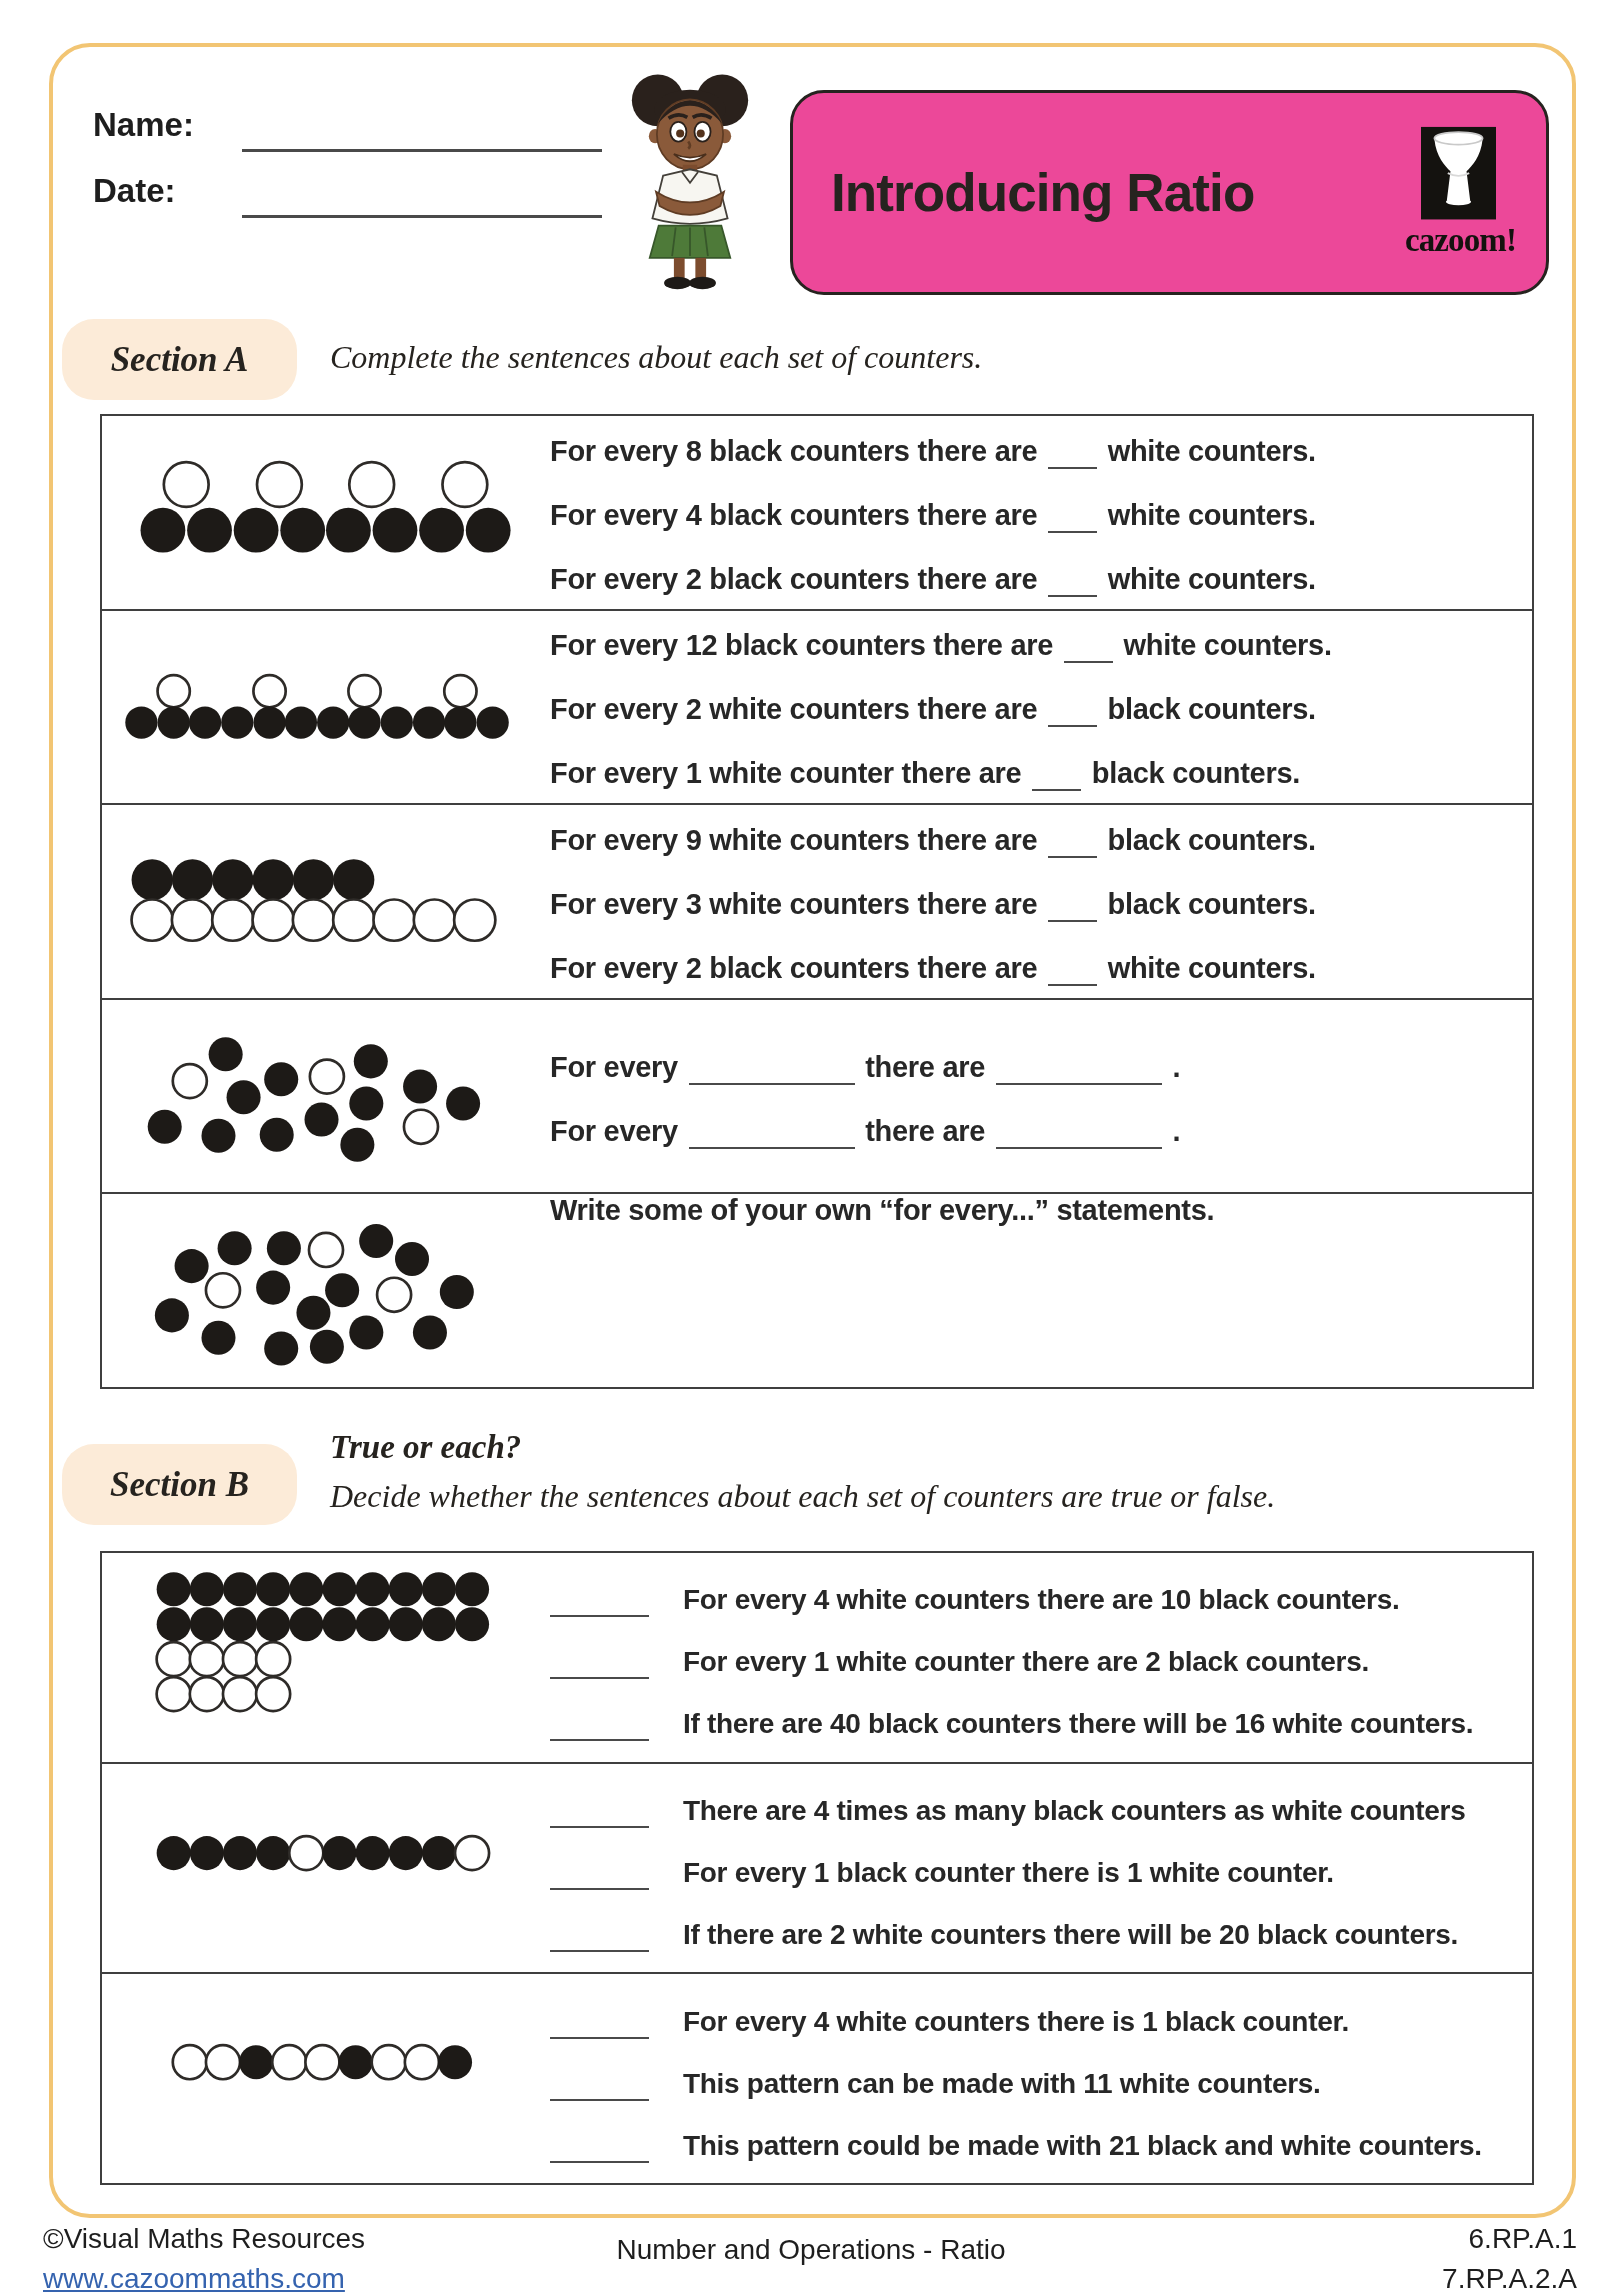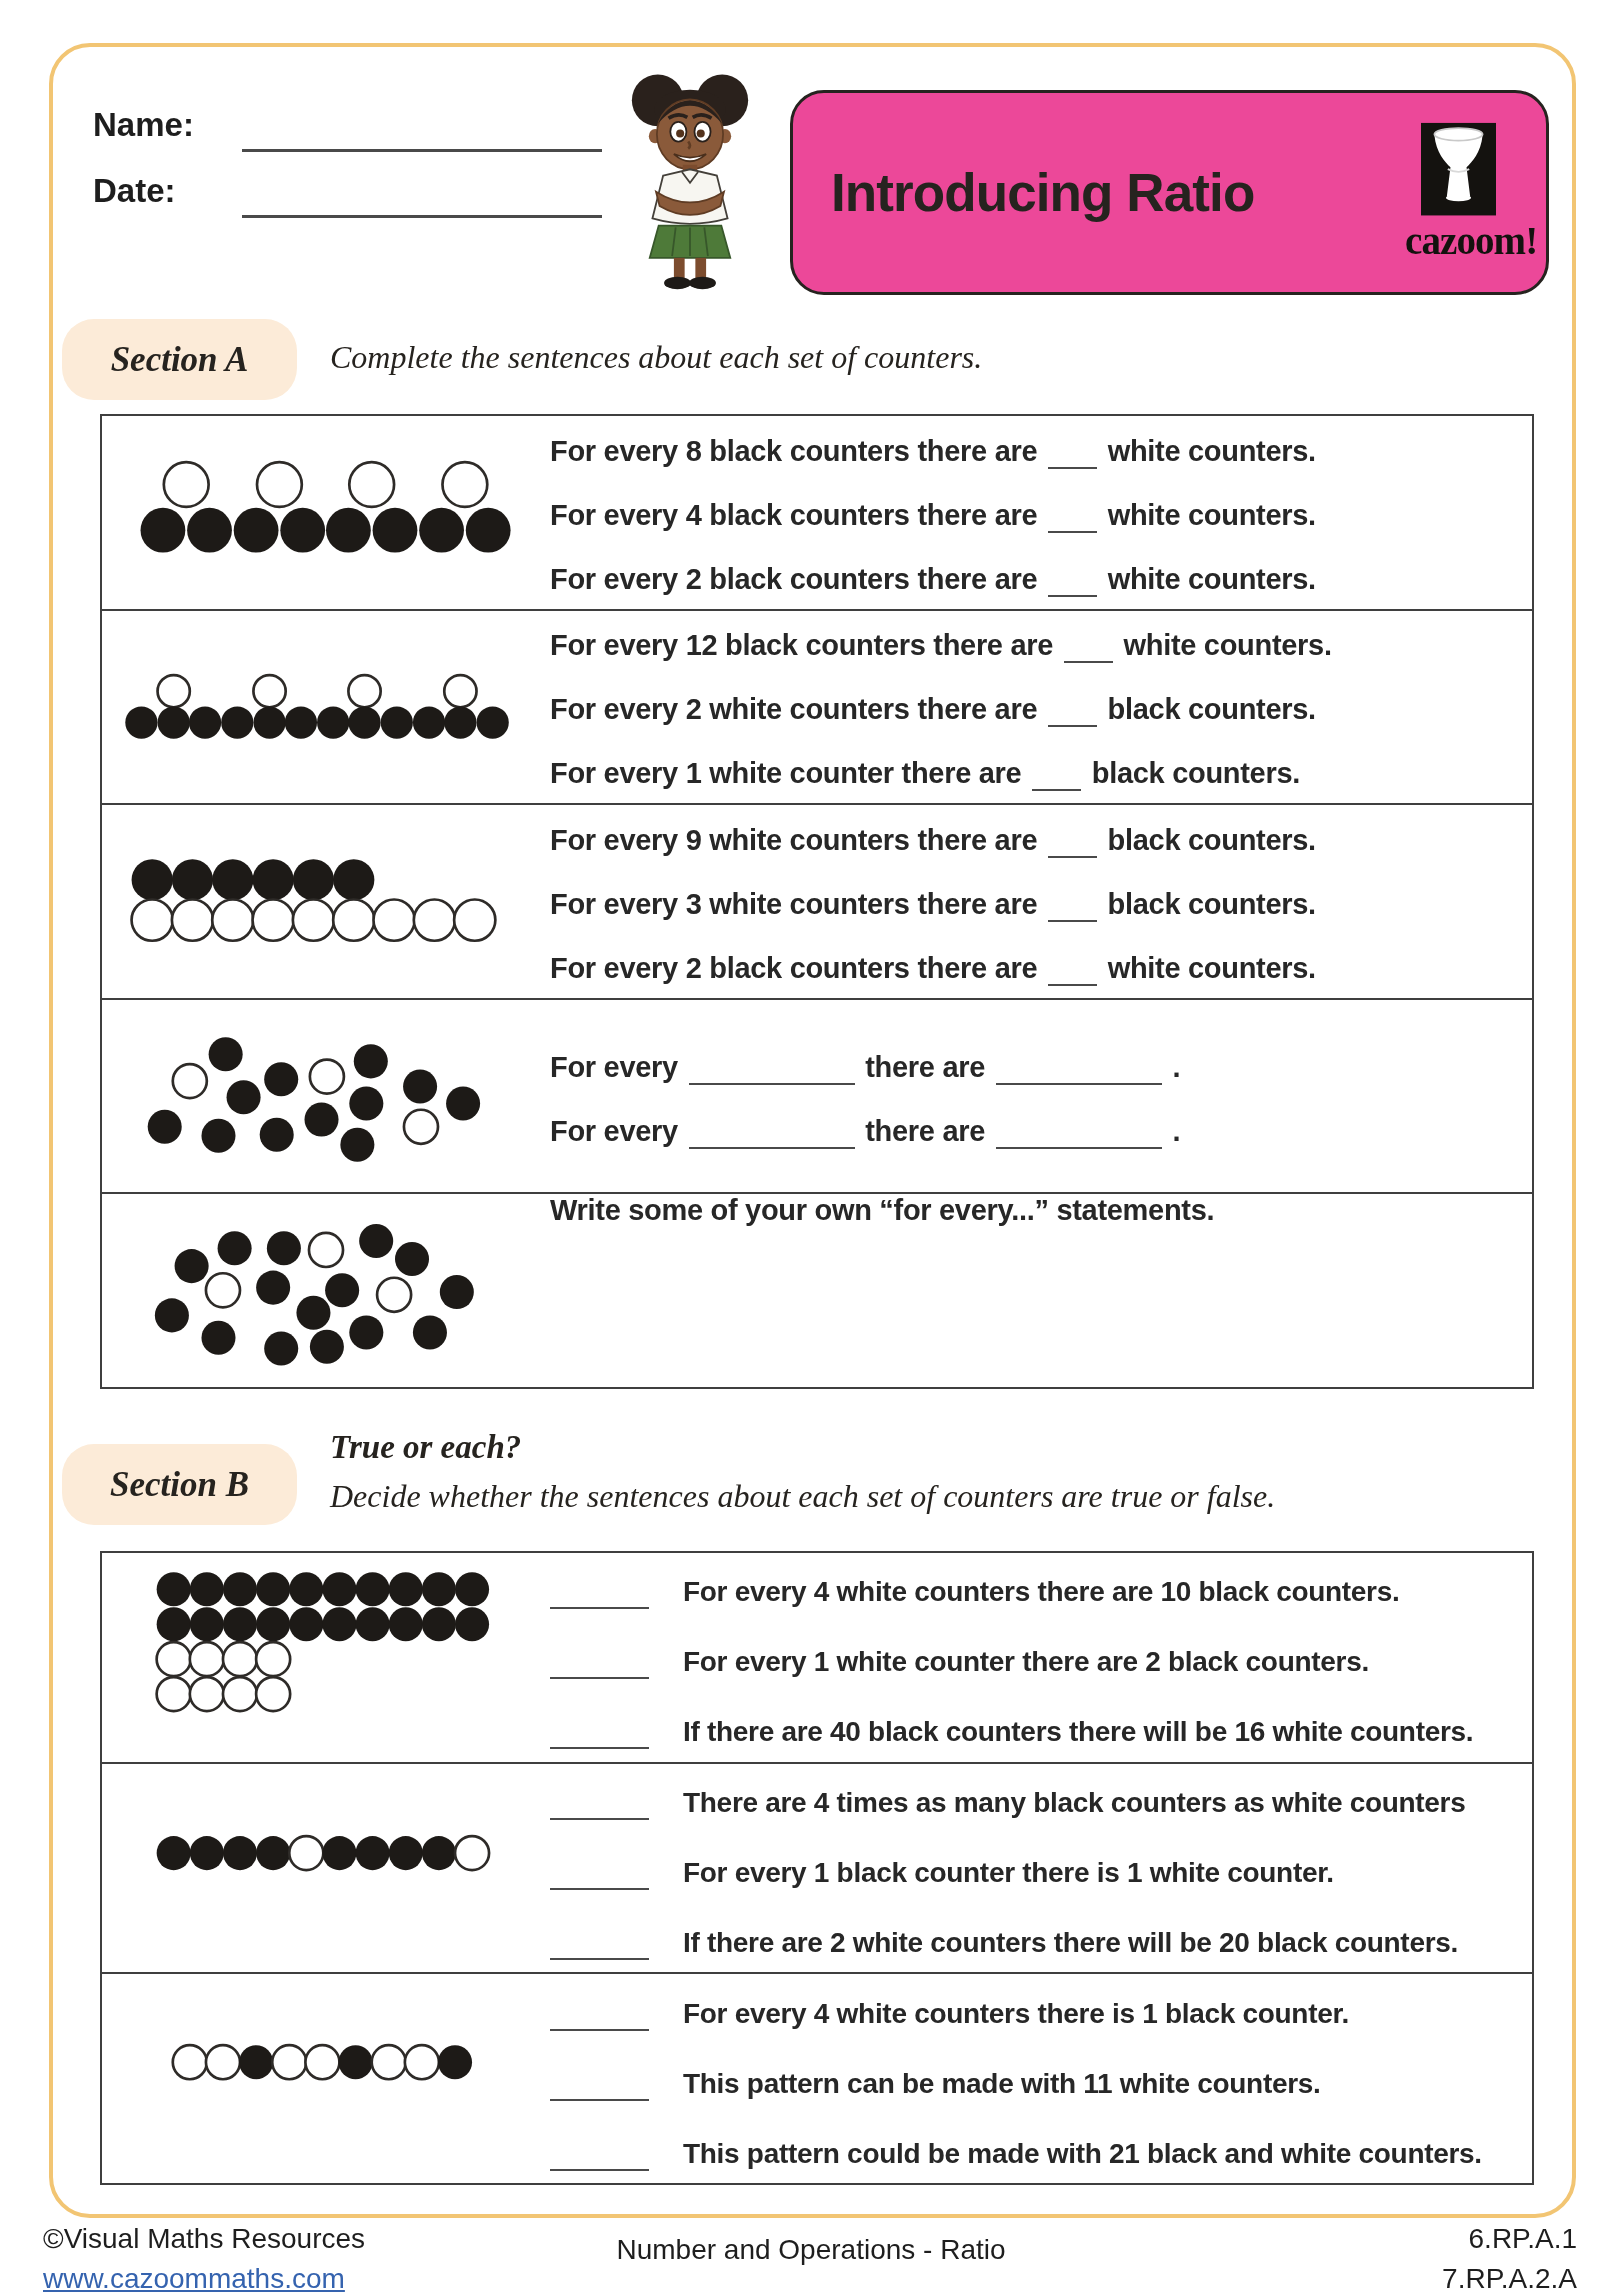--- a/index.html
+++ b/index.html
@@ -16,21 +16,21 @@
   .hdr-label{position:absolute;font-size:33px;font-weight:bold;color:#1e1e1e;}
   .fill-line{position:absolute;height:2.7px;background:#4a4a4a;}
   .title-box{
     position:absolute;left:790px;top:90px;width:753px;height:199px;
     background:#ec4899;border:3.6px solid #26231f;border-radius:34px;
     display:flex;align-items:center;
   }
   .title-text{font-size:53px;font-weight:bold;color:#26231f;margin-left:38px;letter-spacing:-0.9px;}
   .logo-wrap{position:absolute;right:34px;top:50%;transform:translateY(-50%);width:107px;text-align:center;}
   .logo-wrap svg{display:block;margin:0 auto;}
-  .logo-text{font-family:"Liberation Serif",serif;font-weight:bold;font-size:39px;color:#14120f;margin-top:2.7px;letter-spacing:-0.9px;}
+  .logo-text{font-family:"Liberation Serif",serif;font-weight:bold;font-size:33px;color:#14120f;margin-top:2.7px;letter-spacing:-0.9px;}
   .girl{position:absolute;left:622px;top:68px;}
   
   .pill{
     position:absolute;left:62px;width:235px;height:81px;background:#FCEBD8;border-radius:32px;
     display:flex;align-items:center;justify-content:center;
   }
   .pill span{font-family:"Liberation Serif",serif;font-style:italic;font-weight:bold;font-size:35px;color:#26231f;}
   .sec-instruction{position:absolute;font-family:Liberation Serif, serif;font-style:italic;font-size:32px;color:#26231f;}
   .sec-heading{position:absolute;font-family:"Liberation Serif",serif;font-style:italic;font-weight:bold;font-size:33px;color:#26231f;}
   
@@ -43,21 +43,21 @@
   .trow{position:relative;flex:1;}
   .trow + .trow{border-top:2.7px solid #3f3f3f;}
   .counters{position:absolute;left:0;top:0;width:448px;height:100%;overflow:visible;}
   .dot-black{fill:#1D1A17;}
   .dot-white{fill:#ffffff;stroke:#2e2b28;stroke-width:3;}
   .textcol{
     position:absolute;left:448px;right:12.5px;top:0;bottom:0;
     display:flex;flex-direction:column;justify-content:center;gap:27px;
   }
   .textcol.top-align{justify-content:flex-start;}
-  #tableB .textcol{gap:31px;padding-top:7.2px;}
+  #tableB .textcol{gap:23px;padding-top:7.2px;}
   .line{white-space:nowrap;font-weight:bold;color:#272727;letter-spacing:-0.3px;}
   #tableA .line{font-size:29px;line-height:32px;}
   #tableB .line{font-size:28px;line-height:36px;}
   .blank{
     display:inline-block;border-bottom:2.7px solid #4a4a4a;height:1em;
     margin:0 10.7px;transform:translateY(8px);
   }
   .line > .blank:first-child{margin-left:0;margin-right:34px;}
   
   .footer-left{position:absolute;left:43px;top:2219px;font-size:28px;color:#1e1e1e;line-height:40px;}

